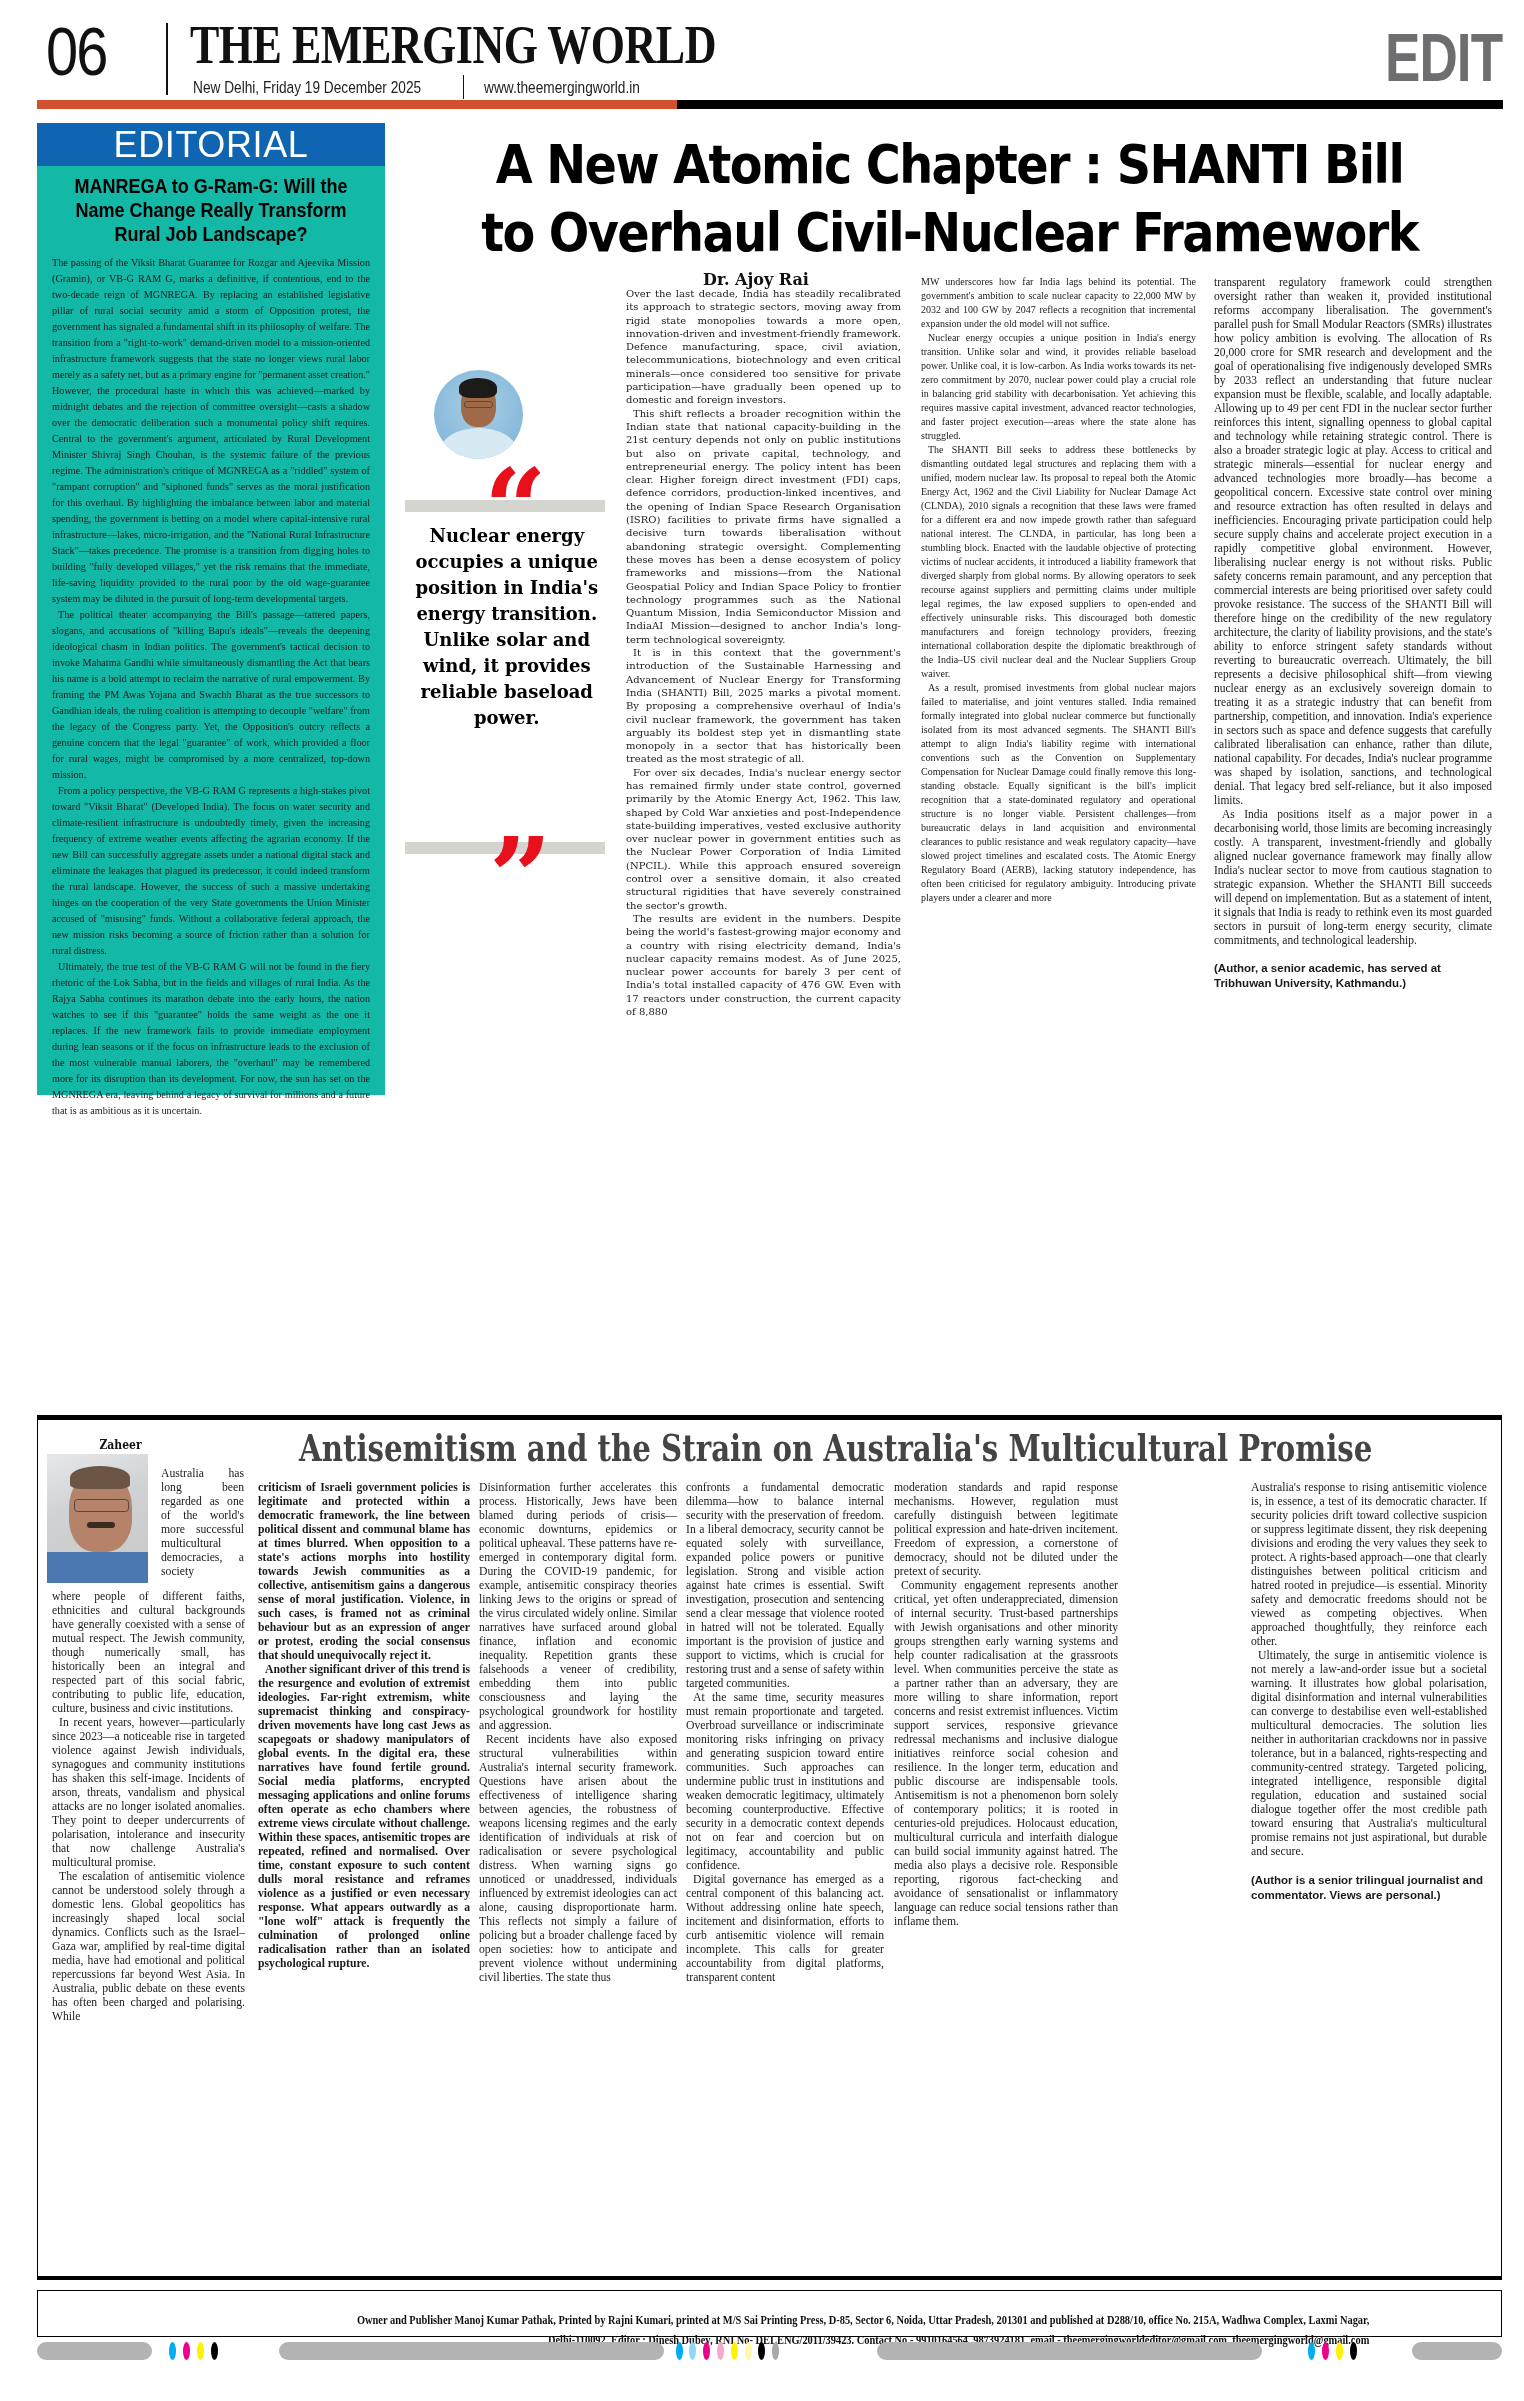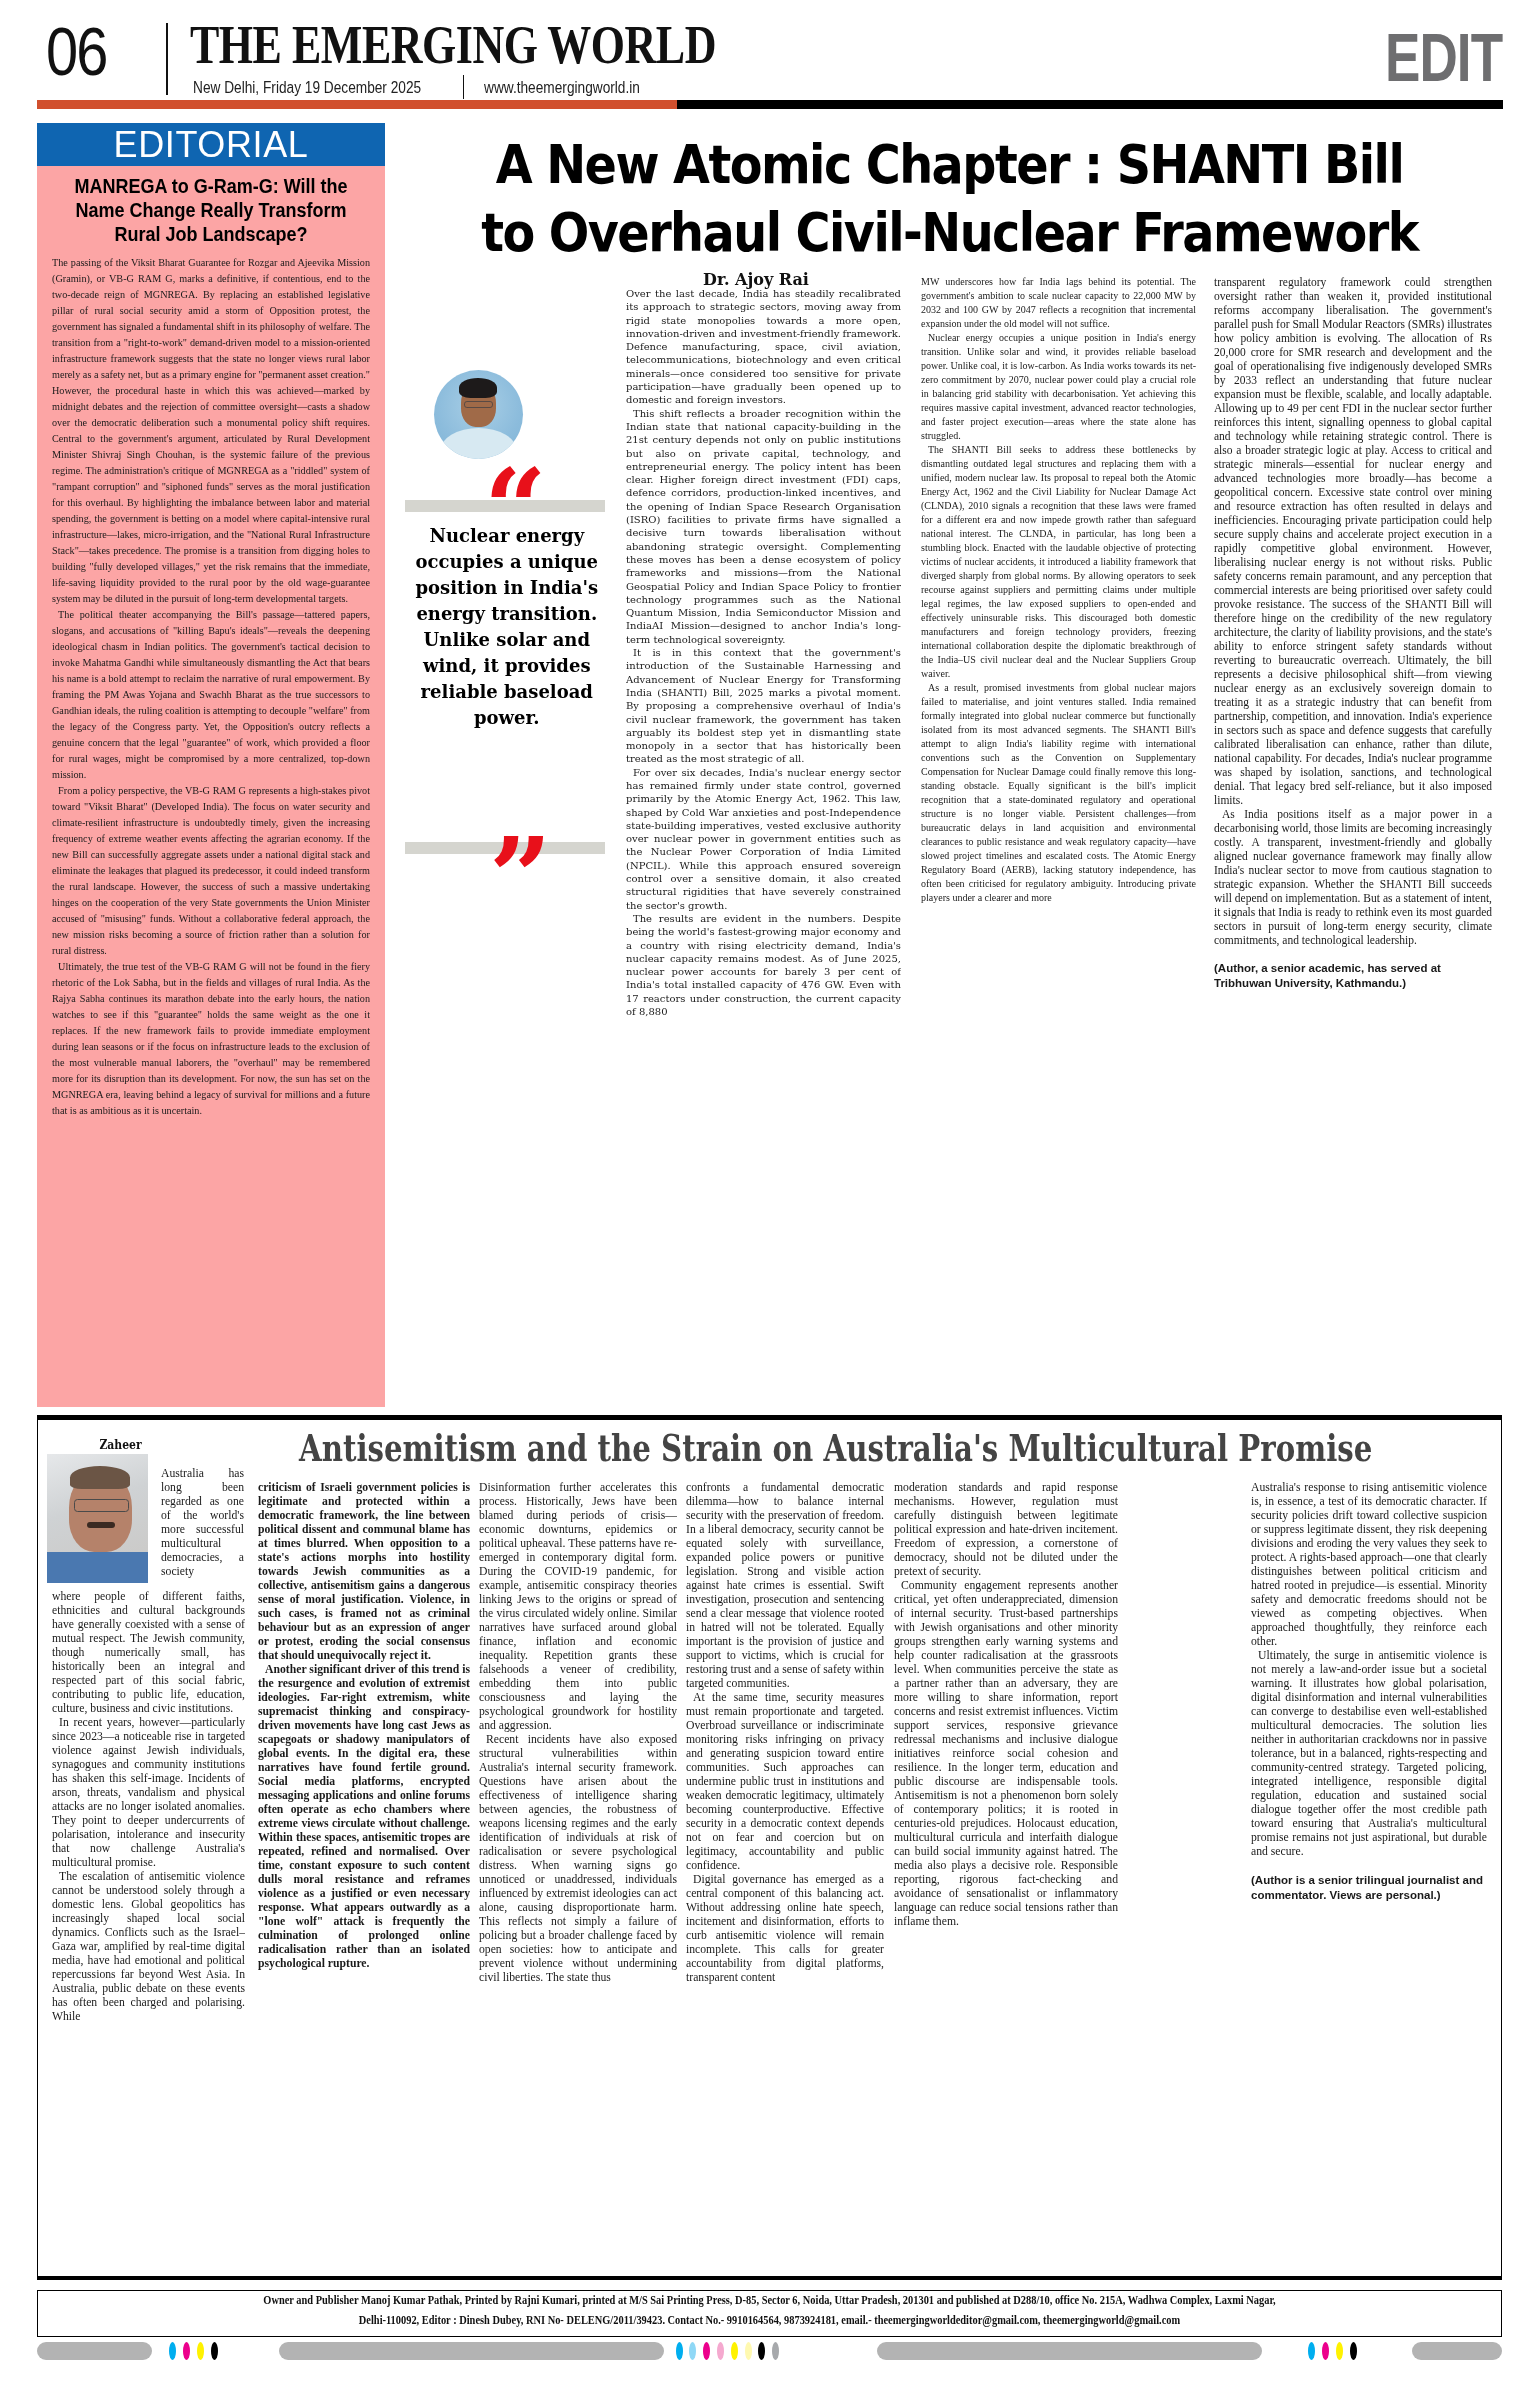--- a/index.html
+++ b/index.html
@@ -11,21 +11,21 @@
   .mast-divider { position: absolute; left: 166px; top: 23px; width: 1.7px; height: 72px; background: #111; }
   .paper-title { position: absolute; left: 190px; top: 16px; font-family: "Liberation Serif", serif; font-weight: bold; font-size: 55px; line-height: 58px; color: #111; transform: scaleX(0.8); transform-origin: left top; white-space: nowrap; letter-spacing: -0.6px; }
   .dateline { position: absolute; left: 193px; top: 78px; font-family: "Liberation Sans", sans-serif; font-size: 16.7px; color: #222; transform: scaleX(0.82); transform-origin: left top; white-space: nowrap; }
   .date-divider { position: absolute; left: 463px; top: 75px; width: 1.2px; height: 24px; background: #111; }
   .website { position: absolute; left: 484px; top: 78px; font-family: "Liberation Sans", sans-serif; font-size: 16.7px; color: #222; transform: scaleX(0.82); transform-origin: left top; white-space: nowrap; }
   .section-label { position: absolute; right: 23px; top: 26px; font-family: "Liberation Sans", sans-serif; font-weight: bold; font-size: 68px; line-height: 63px; color: #6e6e70; transform: scaleX(0.78); transform-origin: right top; letter-spacing: -1.2px; }
   .mast-bar-red { position: absolute; left: 37px; top: 100px; width: 640px; height: 9.2px; background: #d1502e; }
   .mast-bar-black { position: absolute; left: 677px; top: 100px; width: 826px; height: 9.2px; background: #000; }
 
   
-  .editorial { position: absolute; left: 37px; top: 123px; width: 348px; height: 1284px; background: #fca5a5; }
+  .editorial { position: absolute; left: 37px; top: 123px; width: 348px; height: 972px; background: #14b8a6; }
   .editorial-banner { height: 43px; background: #0f65b1; color: #fff; font-family: "Liberation Sans", sans-serif; font-size: 36px; line-height: 44px; text-align: center; letter-spacing: 0.6px; }
   .editorial-headline { font-family: "Liberation Sans", sans-serif; font-weight: bold; font-size: 20px; line-height: 24px; text-align: center; padding: 8px 11.5px 4.6px; transform: scaleX(0.9); color: #000; }
   .editorial-body { padding: 4.6px 15px 0 15px; font-family: "Liberation Serif", serif; font-size: 10.2px; line-height: 16px; text-align: justify; color: #1a1a1a; }
   .editorial-body p { text-indent: 0.6em; }
   .editorial-body p:first-child { text-indent: 0; }
 
   
   .main-headline { position: absolute; left: 397px; top: 131px; width: 1105px; font-family: "DejaVu Sans", sans-serif; font-weight: bold; font-size: 53px; line-height: 68px; text-align: center; color: #000; letter-spacing: -1.7px; transform: scaleX(0.9); transform-origin: center top; }
   .byline-main { position: absolute; left: 690px; top: 270px; width: 132px; text-align: center; font-family: "DejaVu Serif", serif; font-weight: bold; font-size: 16px; color: #111; }
   .author-photo { position: absolute; left: 434px; top: 370px; width: 89px; height: 89px; border-radius: 50%; background: radial-gradient(circle at 50% 40%, #a9cfe6 0%, #8cbcdc 60%, #7eb3d6 100%); overflow: hidden; }
@@ -66,21 +66,21 @@
   .lower-col p.noindent { text-indent: 0; }
   .lc1-top { left: 161px; top: 1467px; width: 83px; height: 115px; }
   .lc1 { left: 52px; top: 1580px; width: 193px; height: 685px; margin-top: 10px; }
   .lc2 { left: 258px; top: 1481px; width: 212px; height: 788px; font-weight: bold; }
   .lc3 { left: 479px; top: 1481px; width: 198px; height: 788px; }
   .lc4 { left: 686px; top: 1481px; width: 198px; height: 788px; }
   .lc5 { left: 894px; top: 1481px; width: 224px; height: 788px; }
   .lc7 { left: 1251px; top: 1481px; width: 236px; height: 788px; }
 
   
-  .imprint { position: absolute; left: 37px; top: 2290px; width: 1465px; height: 47px; border: 1.2px solid #000; text-align: center; font-family: "Liberation Serif", serif; font-weight: bold; font-size: 12.7px; line-height: 19.6px; padding-top: 0; color: #111; }
+  .imprint { position: absolute; left: 37px; top: 2290px; width: 1465px; height: 47px; border: 1.2px solid #000; text-align: right; font-family: "Liberation Serif", serif; font-weight: bold; font-size: 12.7px; line-height: 19.6px; padding-top: 20px; color: #111; }
   .imprint div { transform: scaleX(0.82); transform-origin: center top; white-space: nowrap; }
   .registration { position: absolute; left: 37px; top: 2342px; width: 1465px; height: 18.4px; }
   .reg-pill { position: absolute; top: 0; height: 18.4px; border-radius: 9.2px; background: #b3b3b3; }
   .reg-dot { position: absolute; top: 0; width: 7px; height: 18.4px; border-radius: 50%; }
 </style>
 </head>
 <body>
 
 <div class="page-num">06</div>
 <div class="mast-divider"></div>

